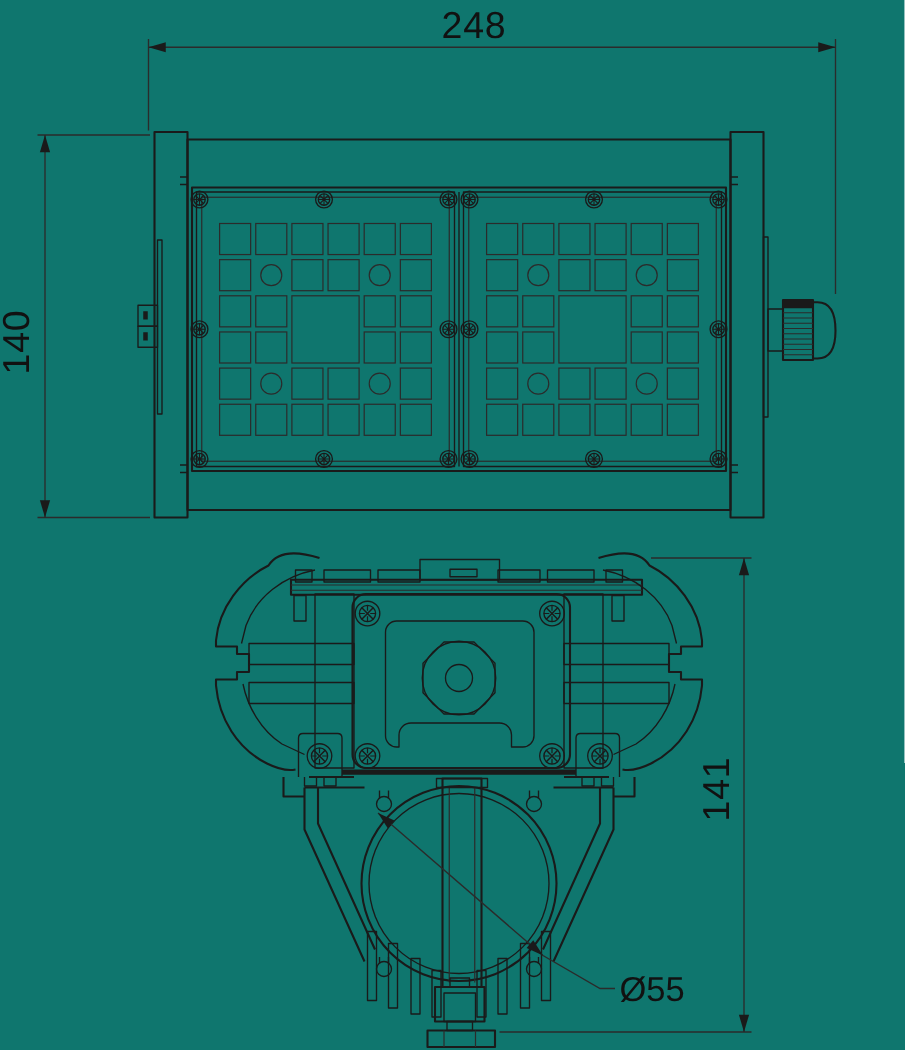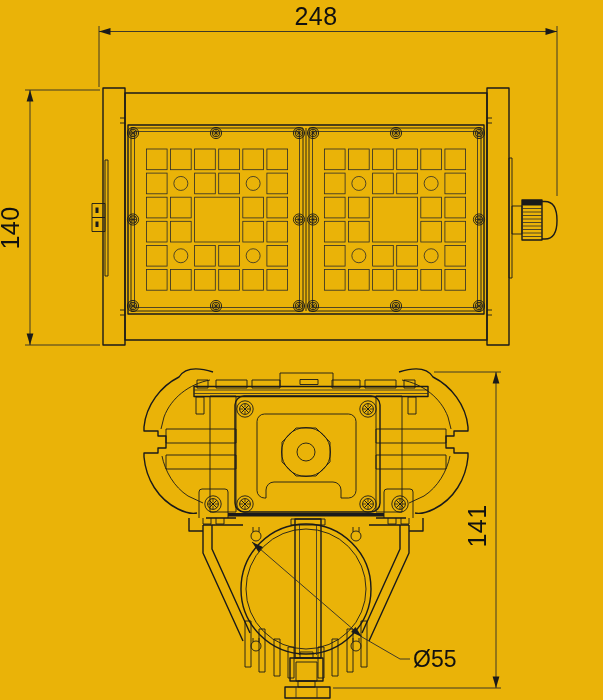--- a/index.html
+++ b/index.html
@@ -1,16 +1,16 @@
 <!DOCTYPE html>
 <html><head>
 <meta charset="utf-8">
 <style>
   html,body{margin:0;padding:0;background:#ffffff;}
-  .stage{position:relative;width:603px;height:700px;background:#eab308;overflow:hidden;}
+  .stage{position:relative;width:603px;height:700px;background:#0f766e;overflow:hidden;}
   svg{display:block;}
   .ln{fill:none;stroke:#1a1a1a;stroke-width:1.4;stroke-linejoin:round;stroke-linecap:butt;}
   .tn{fill:none;stroke:#1a1a1a;stroke-width:0.9;stroke-linejoin:round;}
   .hair{fill:none;stroke:#2b2b2b;stroke-width:0.8;}
   .dim{fill:none;stroke:#2b2b2b;stroke-width:0.9;}
   .blk{fill:#1a1a1a;stroke:none;}
   text{font-family:"Liberation Sans","DejaVu Sans",sans-serif;fill:#111111;}
   .dimtxt{font-size:25px;letter-spacing:0.5px;}
   .diatxt{font-size:23px;}
 </style>

